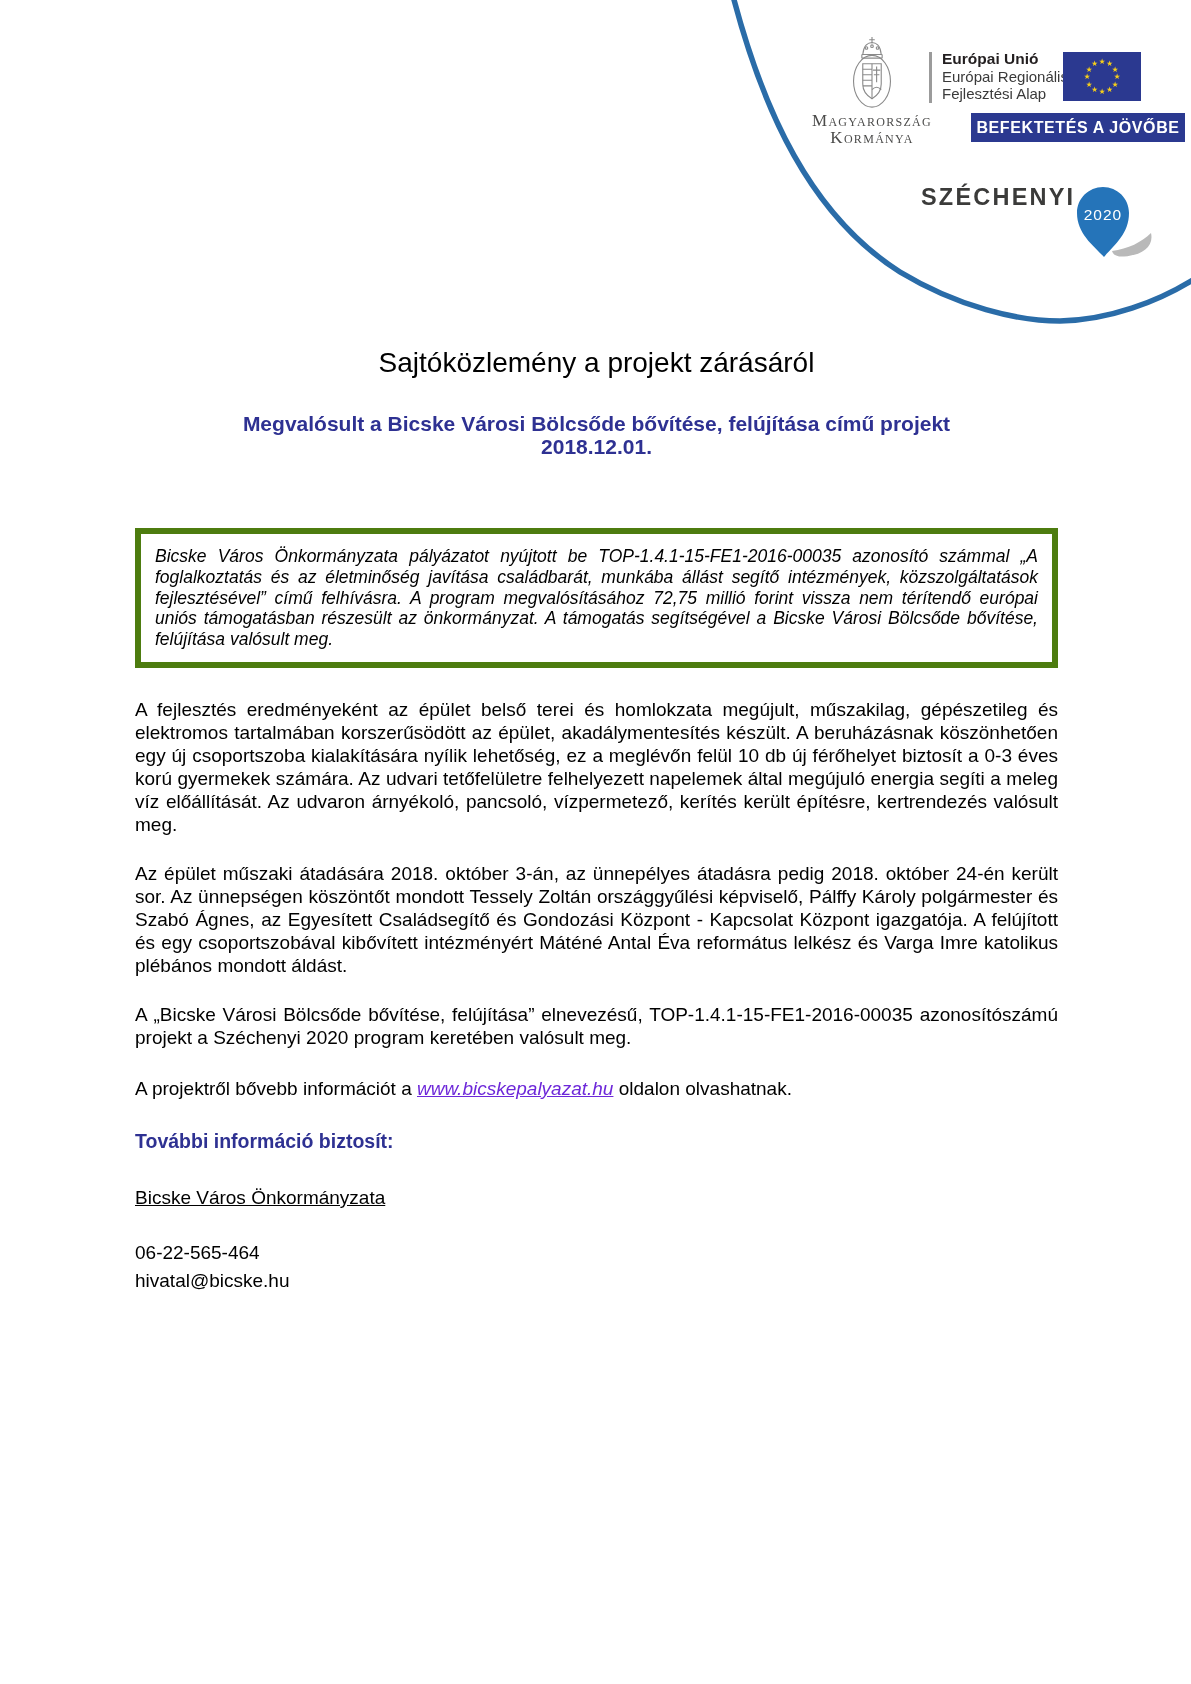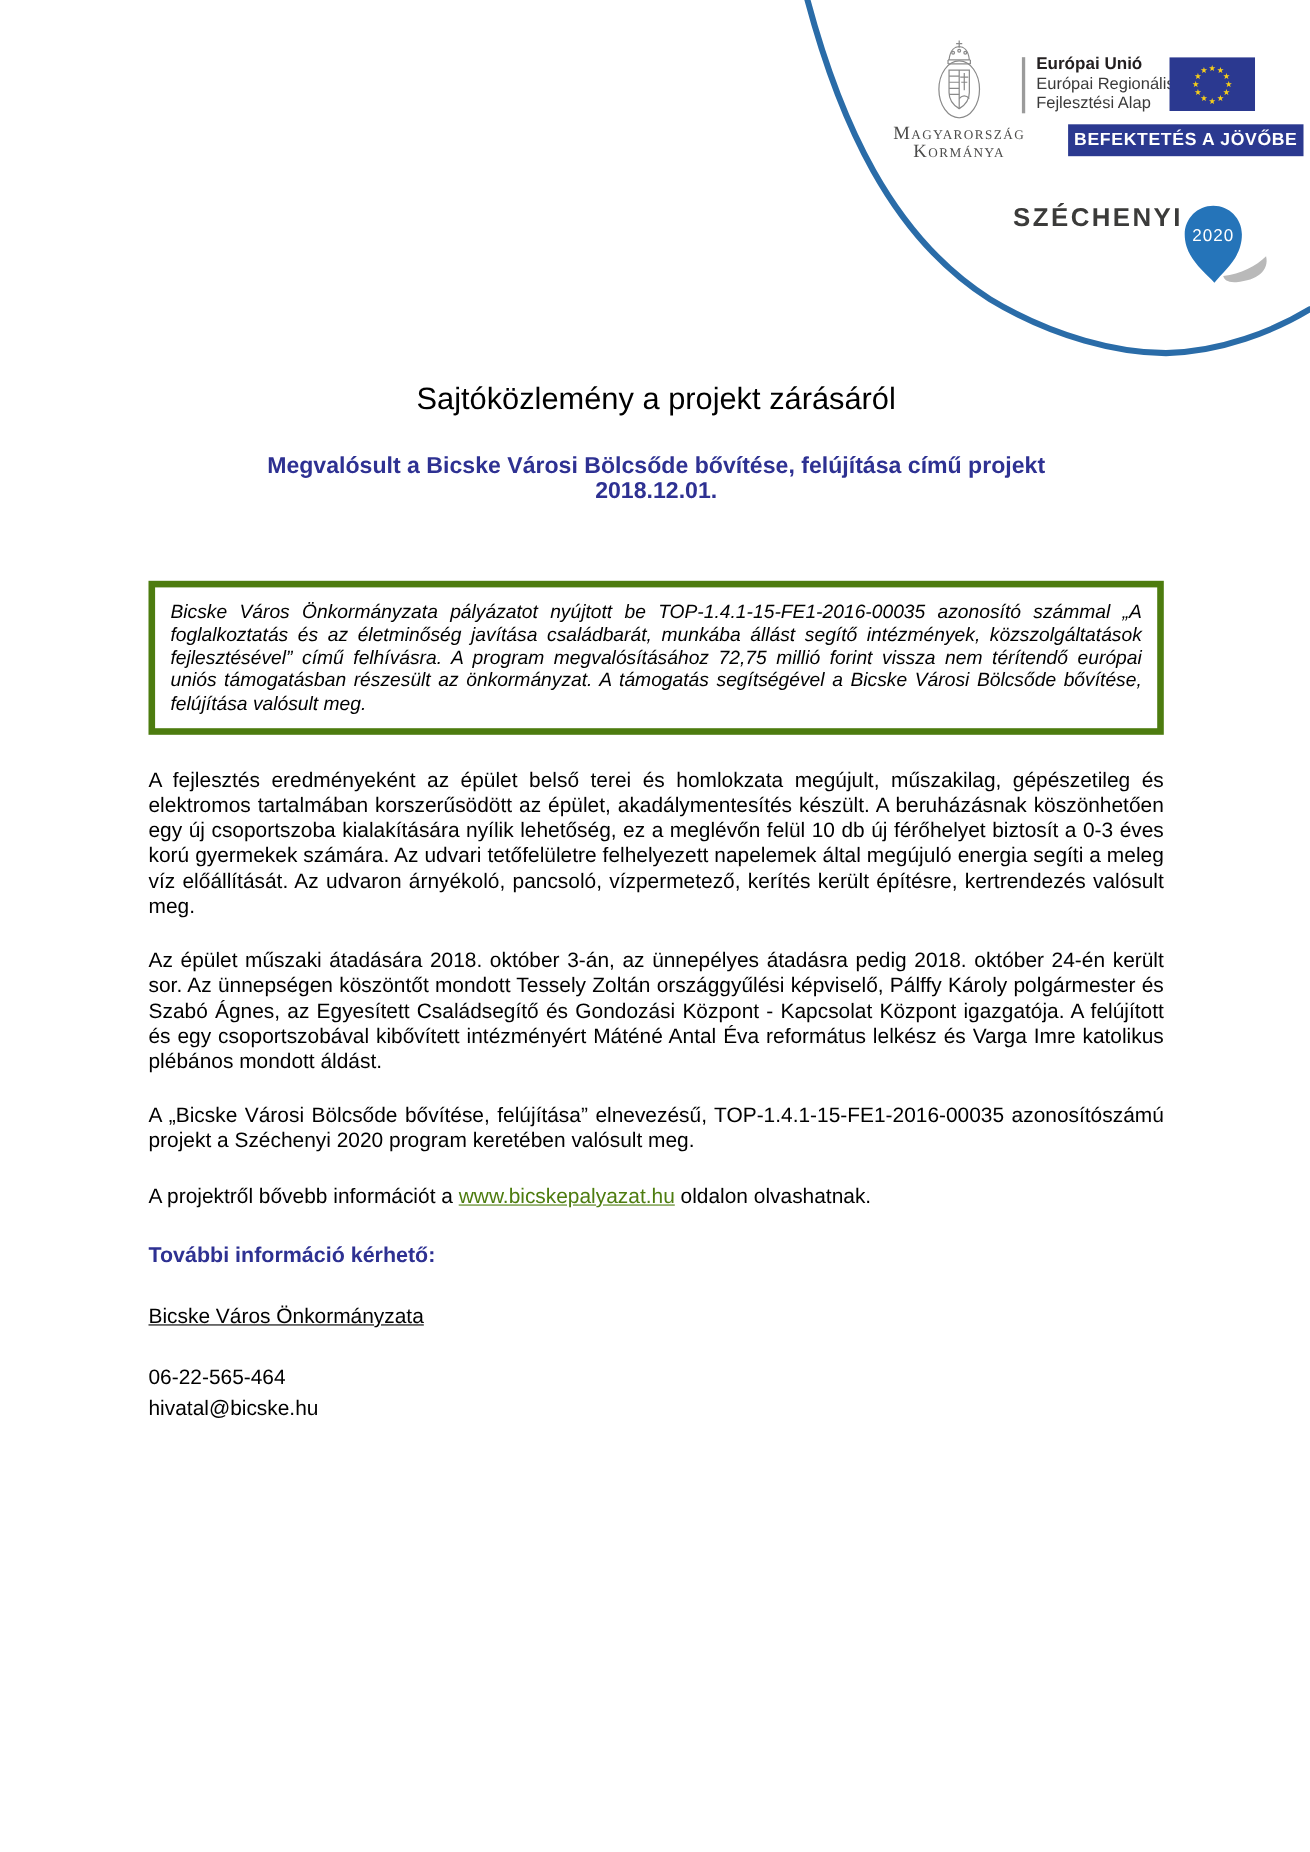--- a/index.html
+++ b/index.html
@@ -61,21 +61,21 @@
     font-size:17.5px;line-height:20.8px;
     text-align:justify;
   }
   .body-par{
     margin:26px 0 0 0;
     font-size:19px;line-height:23px;
     text-align:justify;
   }
   .body-par.first{margin-top:30px;}
   .link-par{margin:26px 0 0 0;font-size:19px;line-height:27.5px;}
-  .weblink{color:#4d7c0f;text-decoration:underline;cursor:pointer;}
+  .weblink{color:#6d28d9;text-decoration:underline;cursor:pointer;font-style:italic;}
   .info-heading{
     margin:26px 0 0 0;
     color:#2E3192;font-weight:bold;
     font-size:19.5px;line-height:27.5px;
   }
   .org-line{margin:28px 0 0 0;font-size:19px;line-height:27.5px;text-decoration:underline;}
   .contact-lines{margin:28px 0 0 0;font-size:19px;line-height:27.5px;}
 </style>
 </head>
 <body>
@@ -153,21 +153,21 @@
     <div class="lead-box">Bicske Város Önkormányzata pályázatot nyújtott be TOP-1.4.1-15-FE1-2016-00035 azonosító számmal „A foglalkoztatás és az életminőség javítása családbarát, munkába állást segítő intézmények, közszolgáltatások fejlesztésével” című felhívásra. A program megvalósításához 72,75 millió forint vissza nem térítendő európai uniós támogatásban részesült az önkormányzat. A támogatás segítségével a Bicske Városi Bölcsőde bővítése, felújítása valósult meg.</div>
 
     <p class="body-par first">A fejlesztés eredményeként az épület belső terei és homlokzata megújult, műszakilag, gépészetileg és elektromos tartalmában korszerűsödött az épület, akadálymentesítés készült. A beruházásnak köszönhetően egy új csoportszoba kialakítására nyílik lehetőség, ez a meglévőn felül 10 db új férőhelyet biztosít a 0-3 éves korú gyermekek számára. Az udvari tetőfelületre felhelyezett napelemek által megújuló energia segíti a meleg víz előállítását. Az udvaron árnyékoló, pancsoló, vízpermetező, kerítés került építésre, kertrendezés valósult meg.</p>
 
     <p class="body-par">Az épület műszaki átadására 2018. október 3-án, az ünnepélyes átadásra pedig 2018. október 24-én került sor. Az ünnepségen köszöntőt mondott Tessely Zoltán országgyűlési képviselő, Pálffy Károly polgármester és Szabó Ágnes, az Egyesített Családsegítő és Gondozási Központ - Kapcsolat Központ igazgatója. A felújított és egy csoportszobával kibővített intézményért Máténé Antal Éva református lelkész és Varga Imre katolikus plébános mondott áldást.</p>
 
     <p class="body-par">A „Bicske Városi Bölcsőde bővítése, felújítása” elnevezésű, TOP-1.4.1-15-FE1-2016-00035 azonosítószámú projekt a Széchenyi 2020 program keretében valósult meg.</p>
 
     <p class="link-par"><span>A projektről bővebb információt a </span><a href="#" class="weblink">www.bicskepalyazat.hu</a><span> oldalon olvashatnak.</span></p>
 
-    <p class="info-heading">További információ kérhető:</p>
+    <p class="info-heading">További információ biztosít:</p>
 
     <p class="org-line">Bicske Város Önkormányzata</p>
 
     <p class="contact-lines">
       <span>06-22-565-464</span><br>
       <span>hivatal@bicske.hu</span>
     </p>
 
   </div>
 </div>

